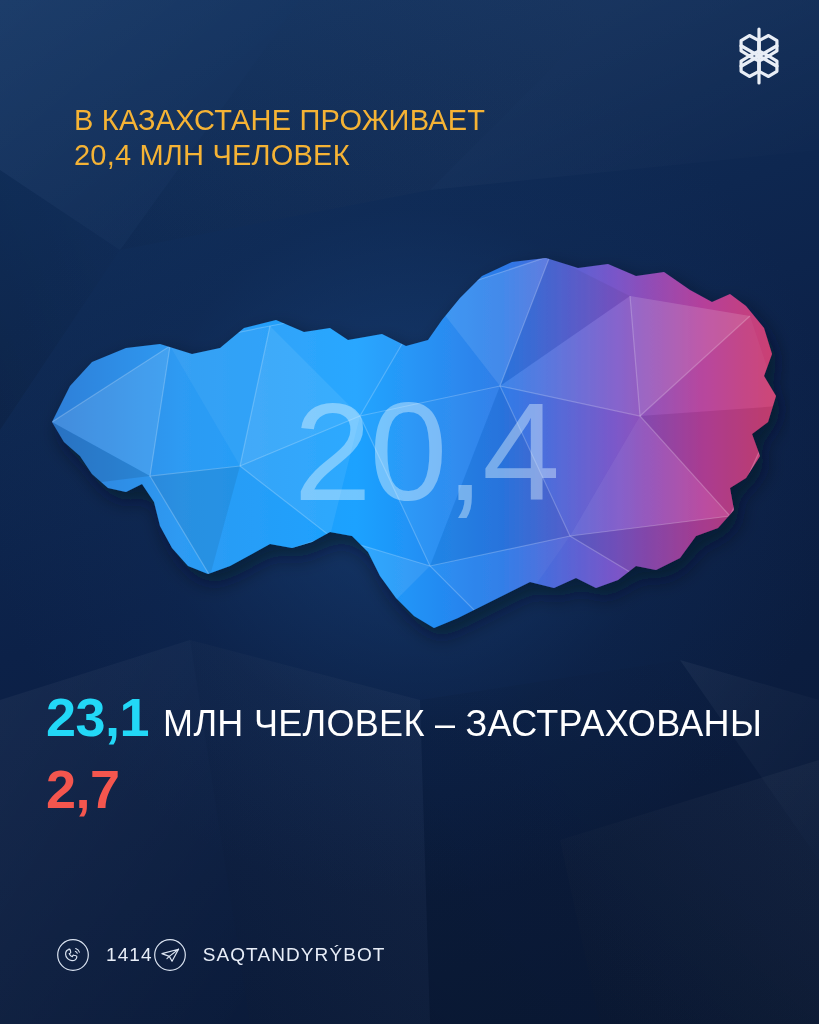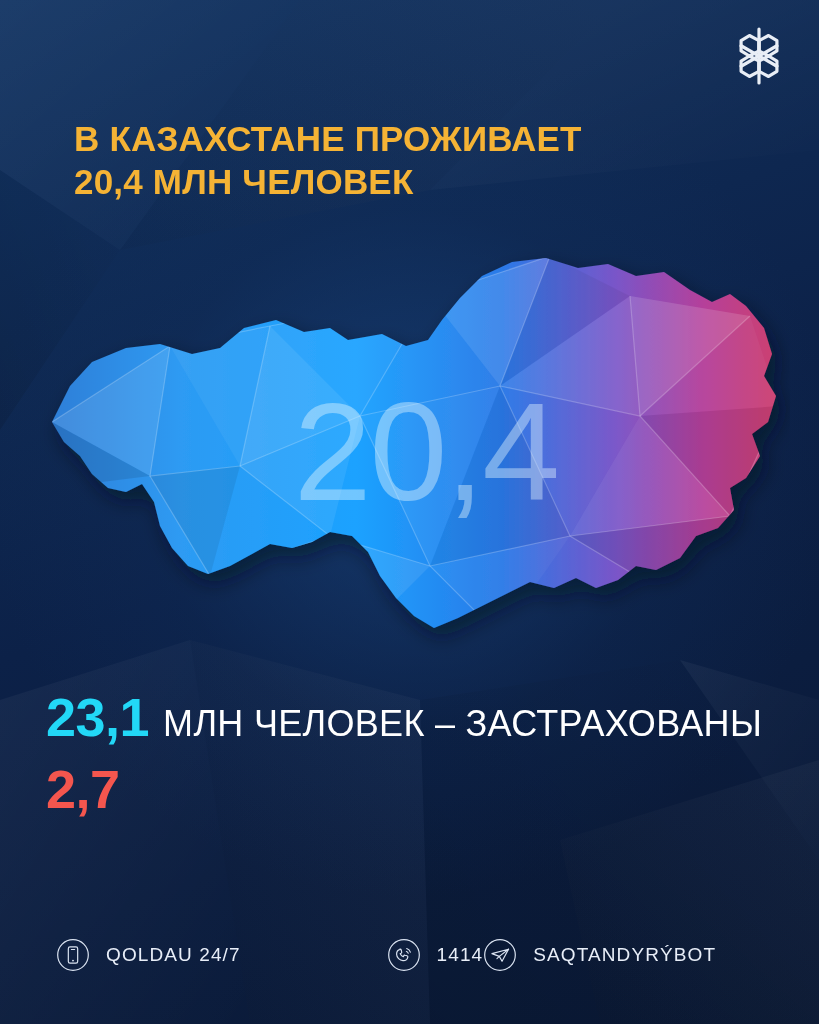--- a/index.html
+++ b/index.html
@@ -37,25 +37,25 @@
     right: 28px;
     width: 64px;
     height: 64px;
   }
   .logo svg { display: block; width: 100%; height: 100%; }
 
   
   .headline {
     position: absolute;
     left: 74px;
-    top: 118px;
+    top: 103px;
     width: 690px;
     color: #f5b335;
-    font-weight: 700;
-    font-size: 35px;
+    font-weight: 400;
+    font-size: 29px;
     line-height: 1.22;
     letter-spacing: 0.2px;
     text-transform: uppercase;
     white-space: pre-line;
   }
 
   
   .map-wrap {
     position: absolute;
     left: 30px;
@@ -297,31 +297,20 @@
     </div>
 
     <div class="stat-row">
       <div class="stat-value uninsured">2,7</div>
     </div>
 
   </div>
 
   <div class="footer">
 
-    <div class="footer-item qoldau">
-      <span class="footer-icon">
-        <svg viewBox="0 0 40 40">
-          <circle cx="20" cy="20" r="18" fill="none" stroke="#dbe4f2" stroke-width="1.4"></circle>
-          <rect x="14.5" y="10.5" width="11" height="19" rx="2" ry="2" fill="none" stroke="#dbe4f2" stroke-width="1.4"></rect>
-          <line x1="18" y1="13.6" x2="22" y2="13.6" stroke="#dbe4f2" stroke-width="1.2" stroke-linecap="round"></line>
-          <circle cx="20" cy="26.6" r="1.1" fill="#dbe4f2"></circle>
-        </svg>
-      </span>
-      <span class="footer-label">QOLDAU 24/7</span>
-    </div>
 
     <div class="footer-item hotline">
       <span class="footer-icon">
         <svg viewBox="0 0 40 40">
           <circle cx="20" cy="20" r="18" fill="none" stroke="#dbe4f2" stroke-width="1.4"></circle>
           <path d="M15.6 13.4c-2.6 0.6 -4.4 3.0 -4.3 5.7 0.1 3.9 3.6 7.4 7.5 7.6 2.7 0.1 5.1 -1.7 5.7 -4.3
                    0.2 -0.8 -0.3 -1.3 -1.0 -1.5l-2.3 -0.6c-0.7 -0.2 -1.3 0.2 -1.6 0.8l-0.4 0.9
                    c-1.6 -0.7 -2.9 -2.0 -3.6 -3.6l0.9 -0.4c0.6 -0.3 1.0 -0.9 0.8 -1.6l-0.6 -2.3
                    c-0.2 -0.7 -0.7 -1.2 -1.5 -1.0 Z" fill="none" stroke="#dbe4f2" stroke-width="1.4" stroke-linejoin="round"></path>
           <path d="M23.2 12.3a6.4 6.4 0 0 1 4.3 4.3" fill="none" stroke="#dbe4f2" stroke-width="1.3" stroke-linecap="round"></path>

